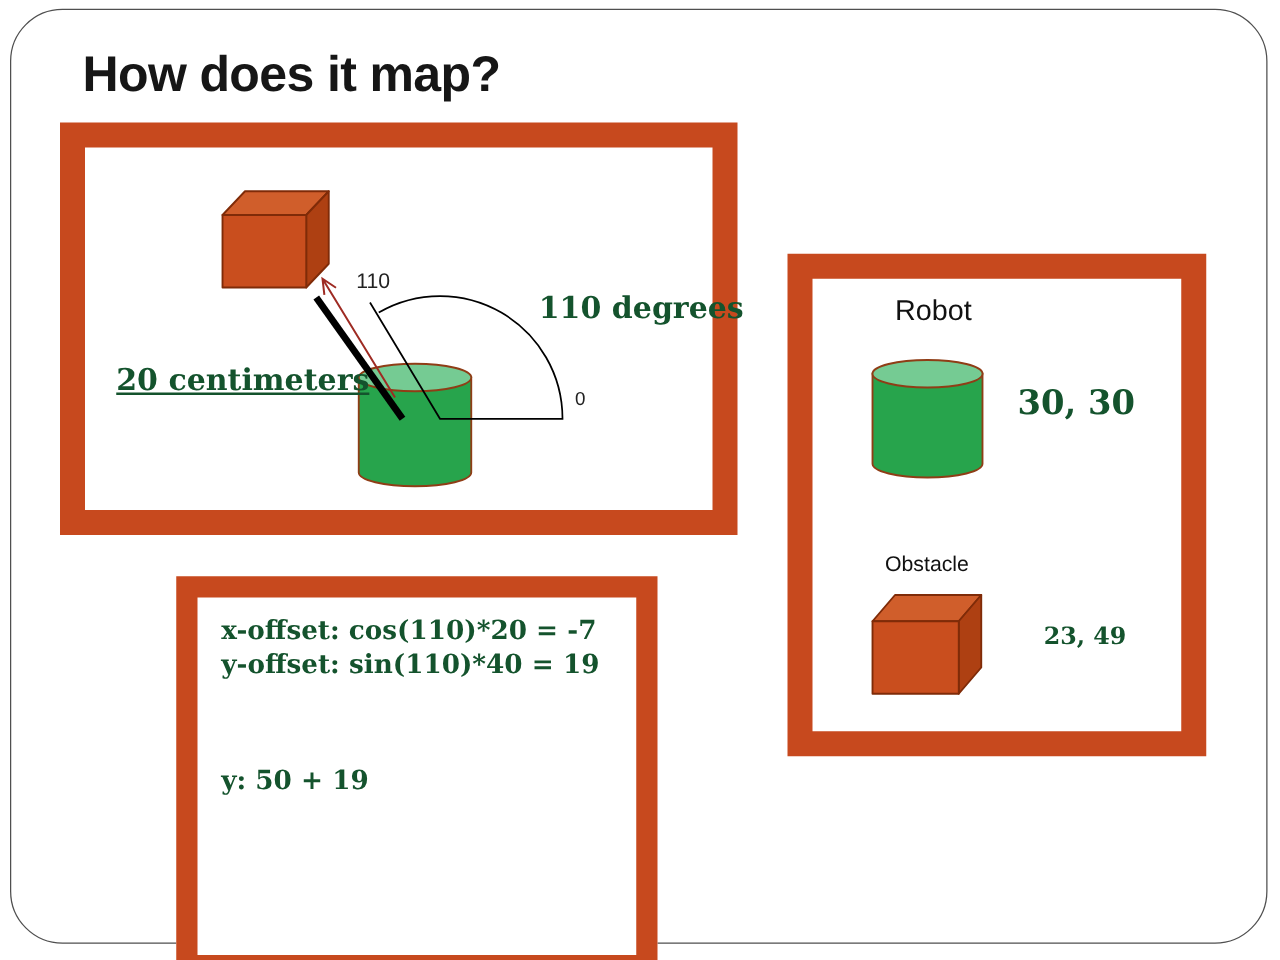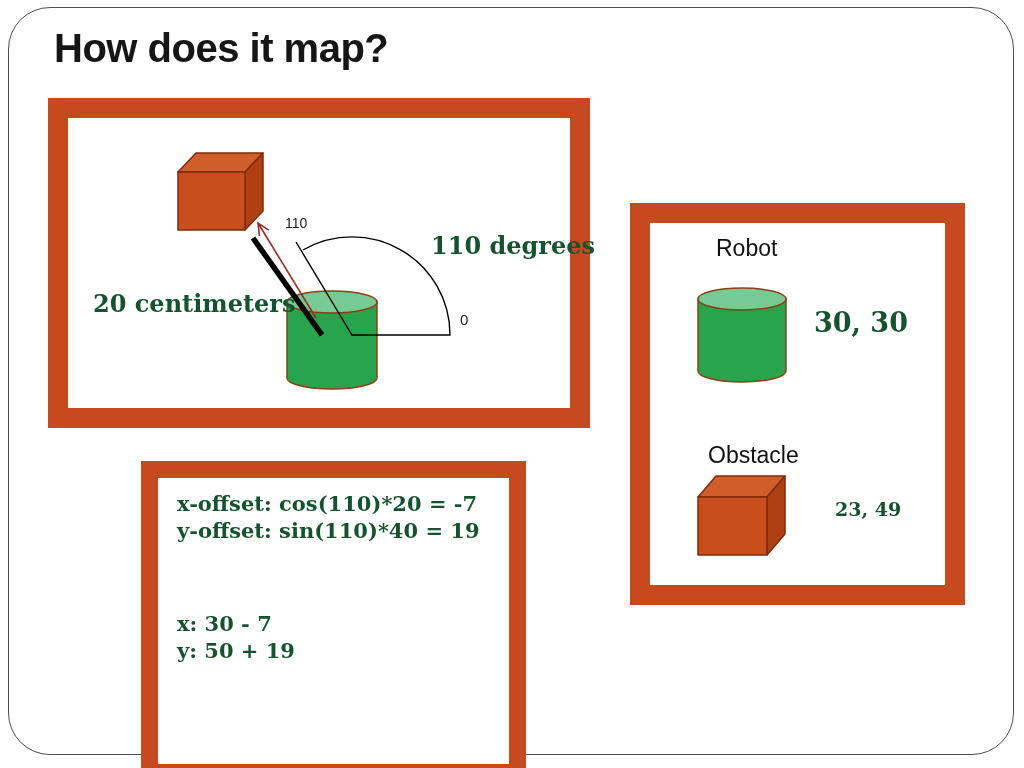--- a/index.html
+++ b/index.html
@@ -9,21 +9,21 @@
     font-family:"Liberation Sans", sans-serif;
   }
 
   .slide-frame {
     position:absolute; left:8px; top:7px; width:1006px; height:748px;
     border:1.5px solid #4f4f4f; border-radius:42px; background:#ffffff;
     box-sizing:border-box;
   }
 
   .title {
-    position:absolute; left:50px; top:22px; margin:4px;
+    position:absolute; left:50px; top:22px; margin:16px;
     font-size:40px; font-weight:700; color:#161616; letter-spacing:-0.5px;
     white-space:nowrap;
   }
 
   .panel {
     position:absolute; background:#ffffff;
     border-style:solid; border-color:var(--frame-orange);
     box-sizing:border-box;
   }
   .panel-measure { left:48px;  top:98px;  width:542px; height:330px; border-width:20px; }
@@ -34,30 +34,30 @@
 
   .serif-bold {
     font-family:"DejaVu Serif", "Liberation Serif", serif;
     font-weight:700; color:#14532d; white-space:nowrap; line-height:1.15;
   }
   .sans-label { color:#111111; white-space:nowrap; line-height:1.3; }
   .arc-label  { color:#222222; white-space:nowrap; line-height:1.1; }
 
   
   .svg-measure   { position:absolute; left:0; top:0; }
-  .lbl-angle-end   { left:217px; top:98px;  font-size:14px; }
+  .lbl-angle-end   { left:217px; top:98px;  font-size:17px; }
   .lbl-angle-start { left:392px; top:194px; font-size:15px; }
   .lbl-degrees     { left:363px; top:114px; font-size:24px; }
-  .lbl-cm          { left:25px;  top:172px; font-size:24px; }
+  .lbl-cm          { left:25px;  top:172px; font-size:24px;text-decoration:underline; }
 
   
   .map-robot-label    { left:66px;  top:11px;  font-size:23px; }
   .map-robot-svg      { left:46px;  top:62px; }
   .map-robot-coords   { left:164px; top:84px;  font-size:27px; }
-  .map-obstacle-label { left:58px;  top:218px; font-size:23px; }
+  .map-obstacle-label { left:58px;  top:218px; font-size:17px; }
   .map-obstacle-svg   { left:46px;  top:251px; }
   .map-obstacle-coords{ left:185px; top:276px; font-size:19px; }
 
   
   .calc-group { left:19px; font-size:21px; line-height:27px; }
   .calc-offsets   { top:12px; }
   .calc-positions { top:132px; }
 
   
   .cube-front { fill:var(--cube-front); stroke:var(--cube-outline); stroke-width:1.5; stroke-linejoin:round; }
@@ -123,16 +123,15 @@
 
   <div class="abs serif-bold map-obstacle-coords">23, 49</div>
 </div>
 
 <div class="panel panel-calc">
   <div class="abs serif-bold calc-group calc-offsets">
     <div>x-offset: cos(110)*20 = -7</div>
     <div>y-offset: sin(110)*40 = 19</div>
   </div>
   <div class="abs serif-bold calc-group calc-positions">
-    <div>x: 30 - 7</div>
     <div>y: 50 + 19</div>
   </div>
 </div>
 
 </body></html>

